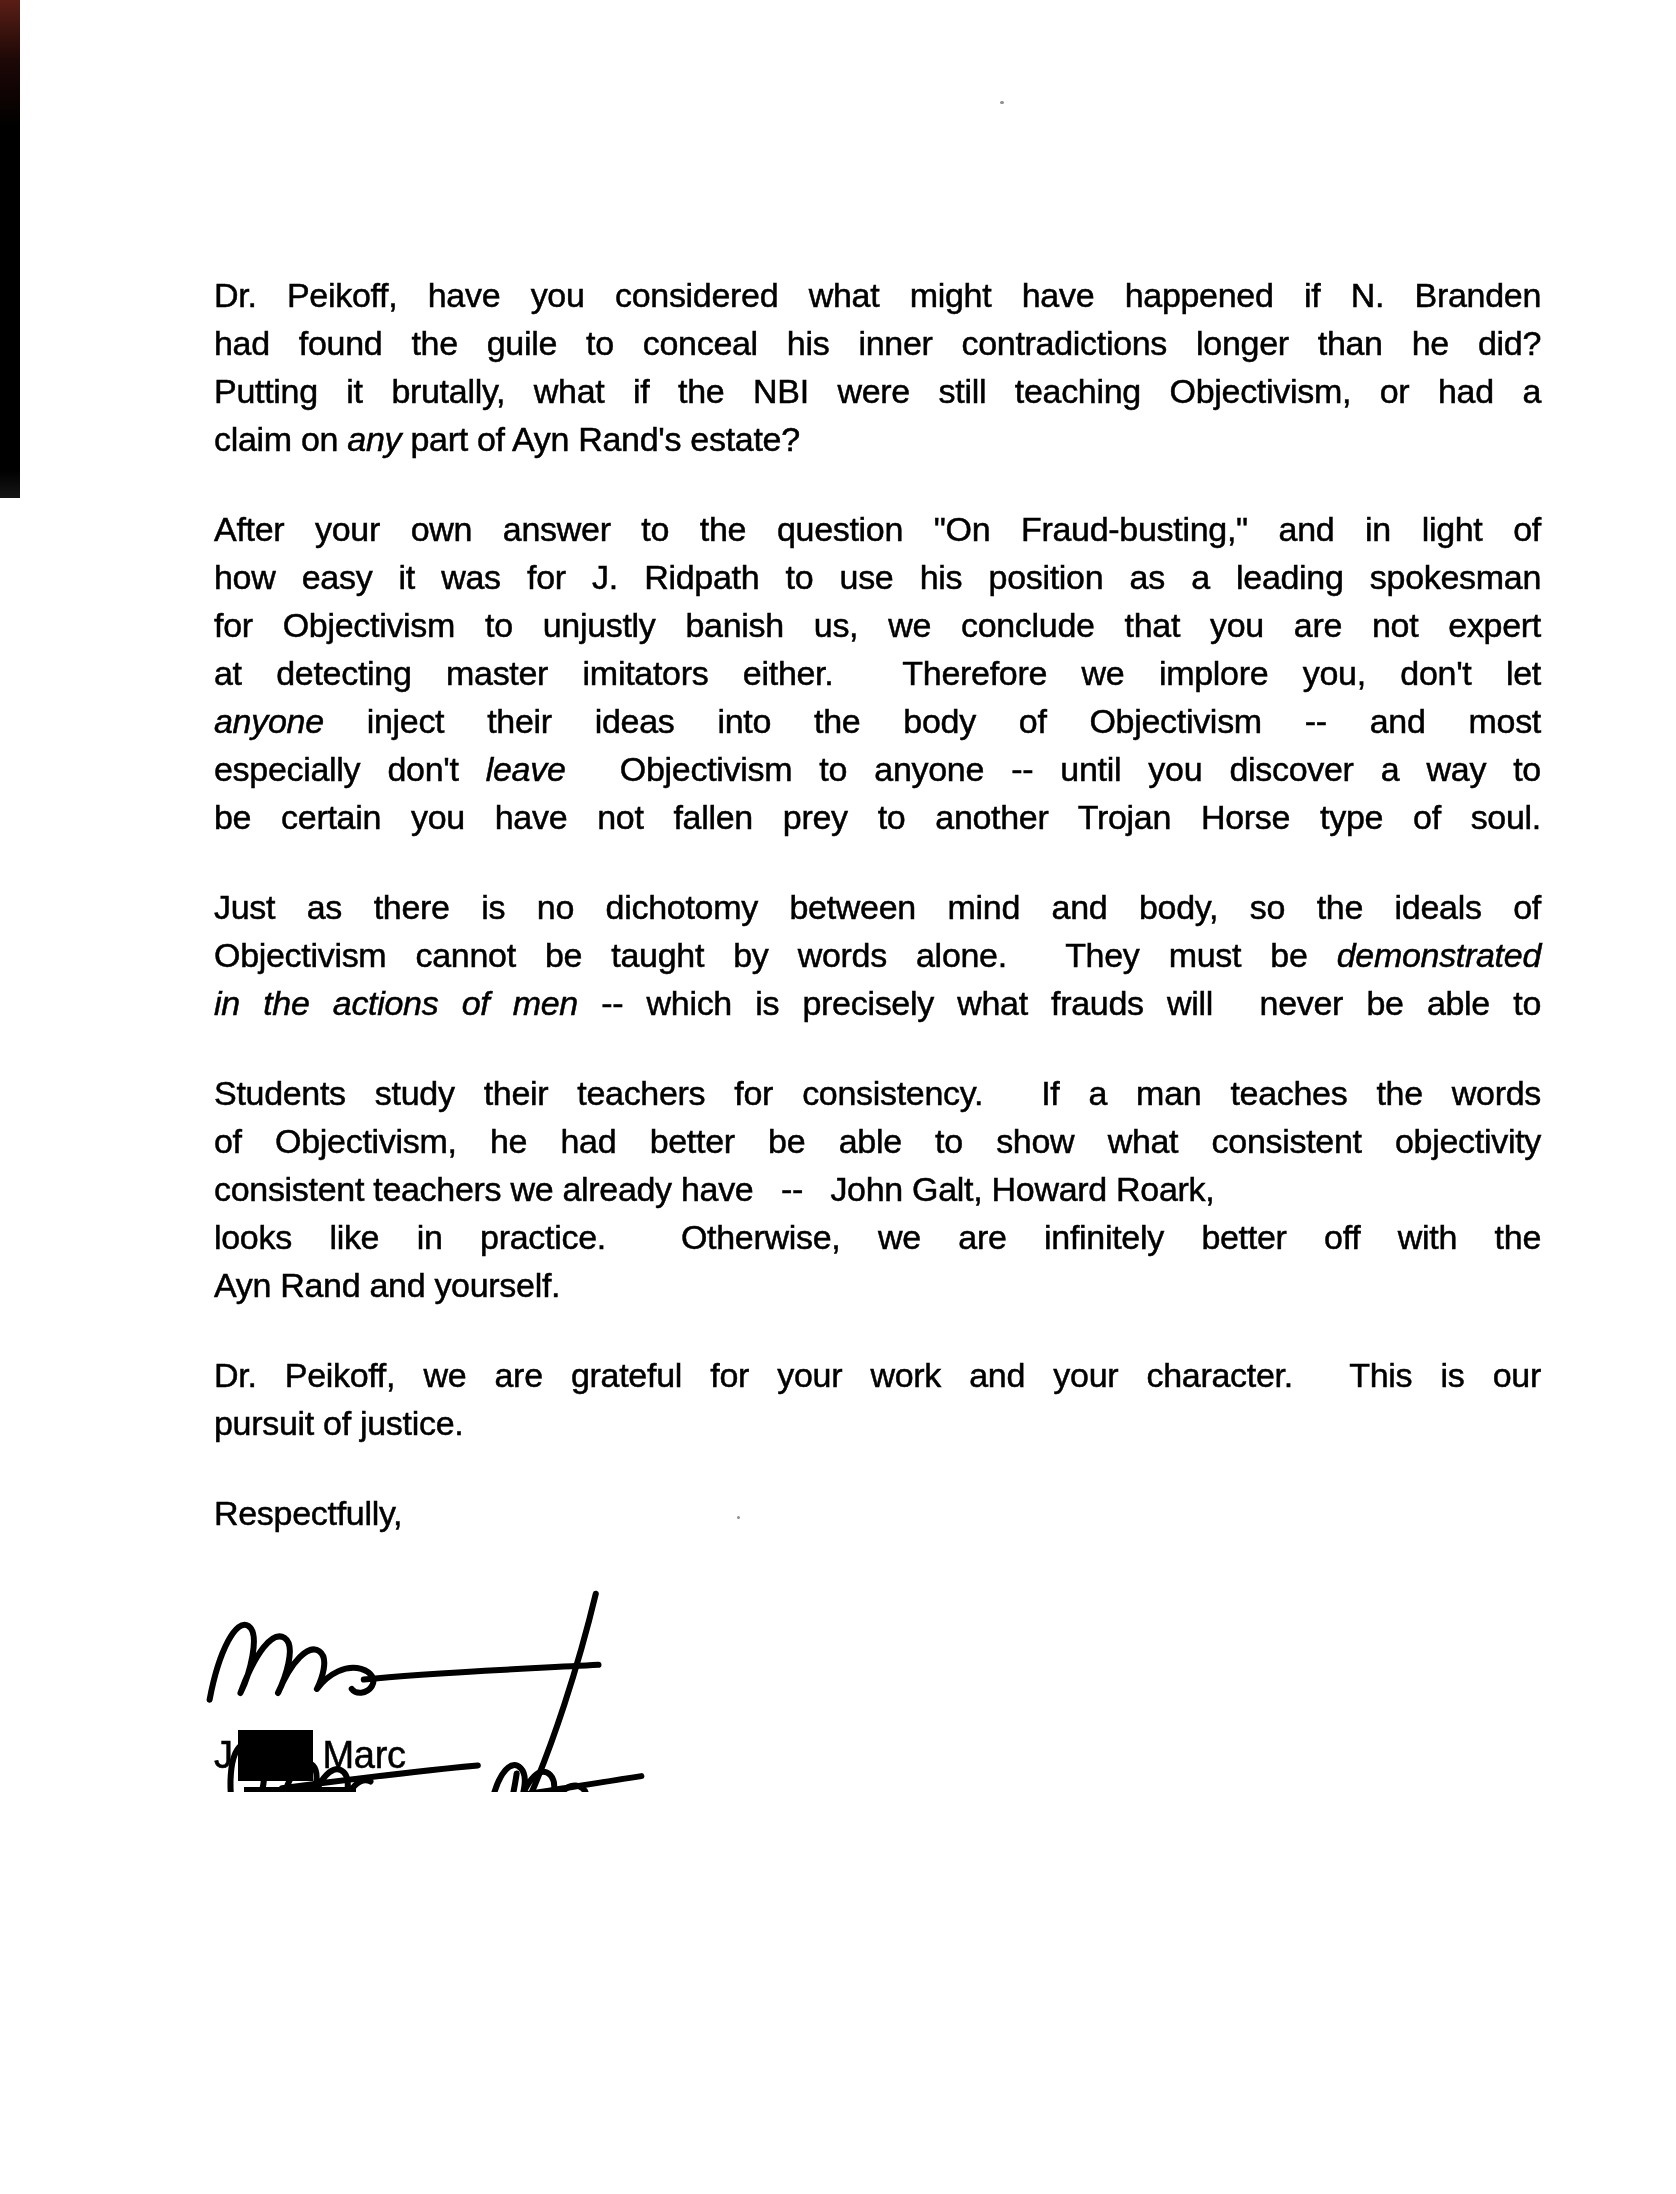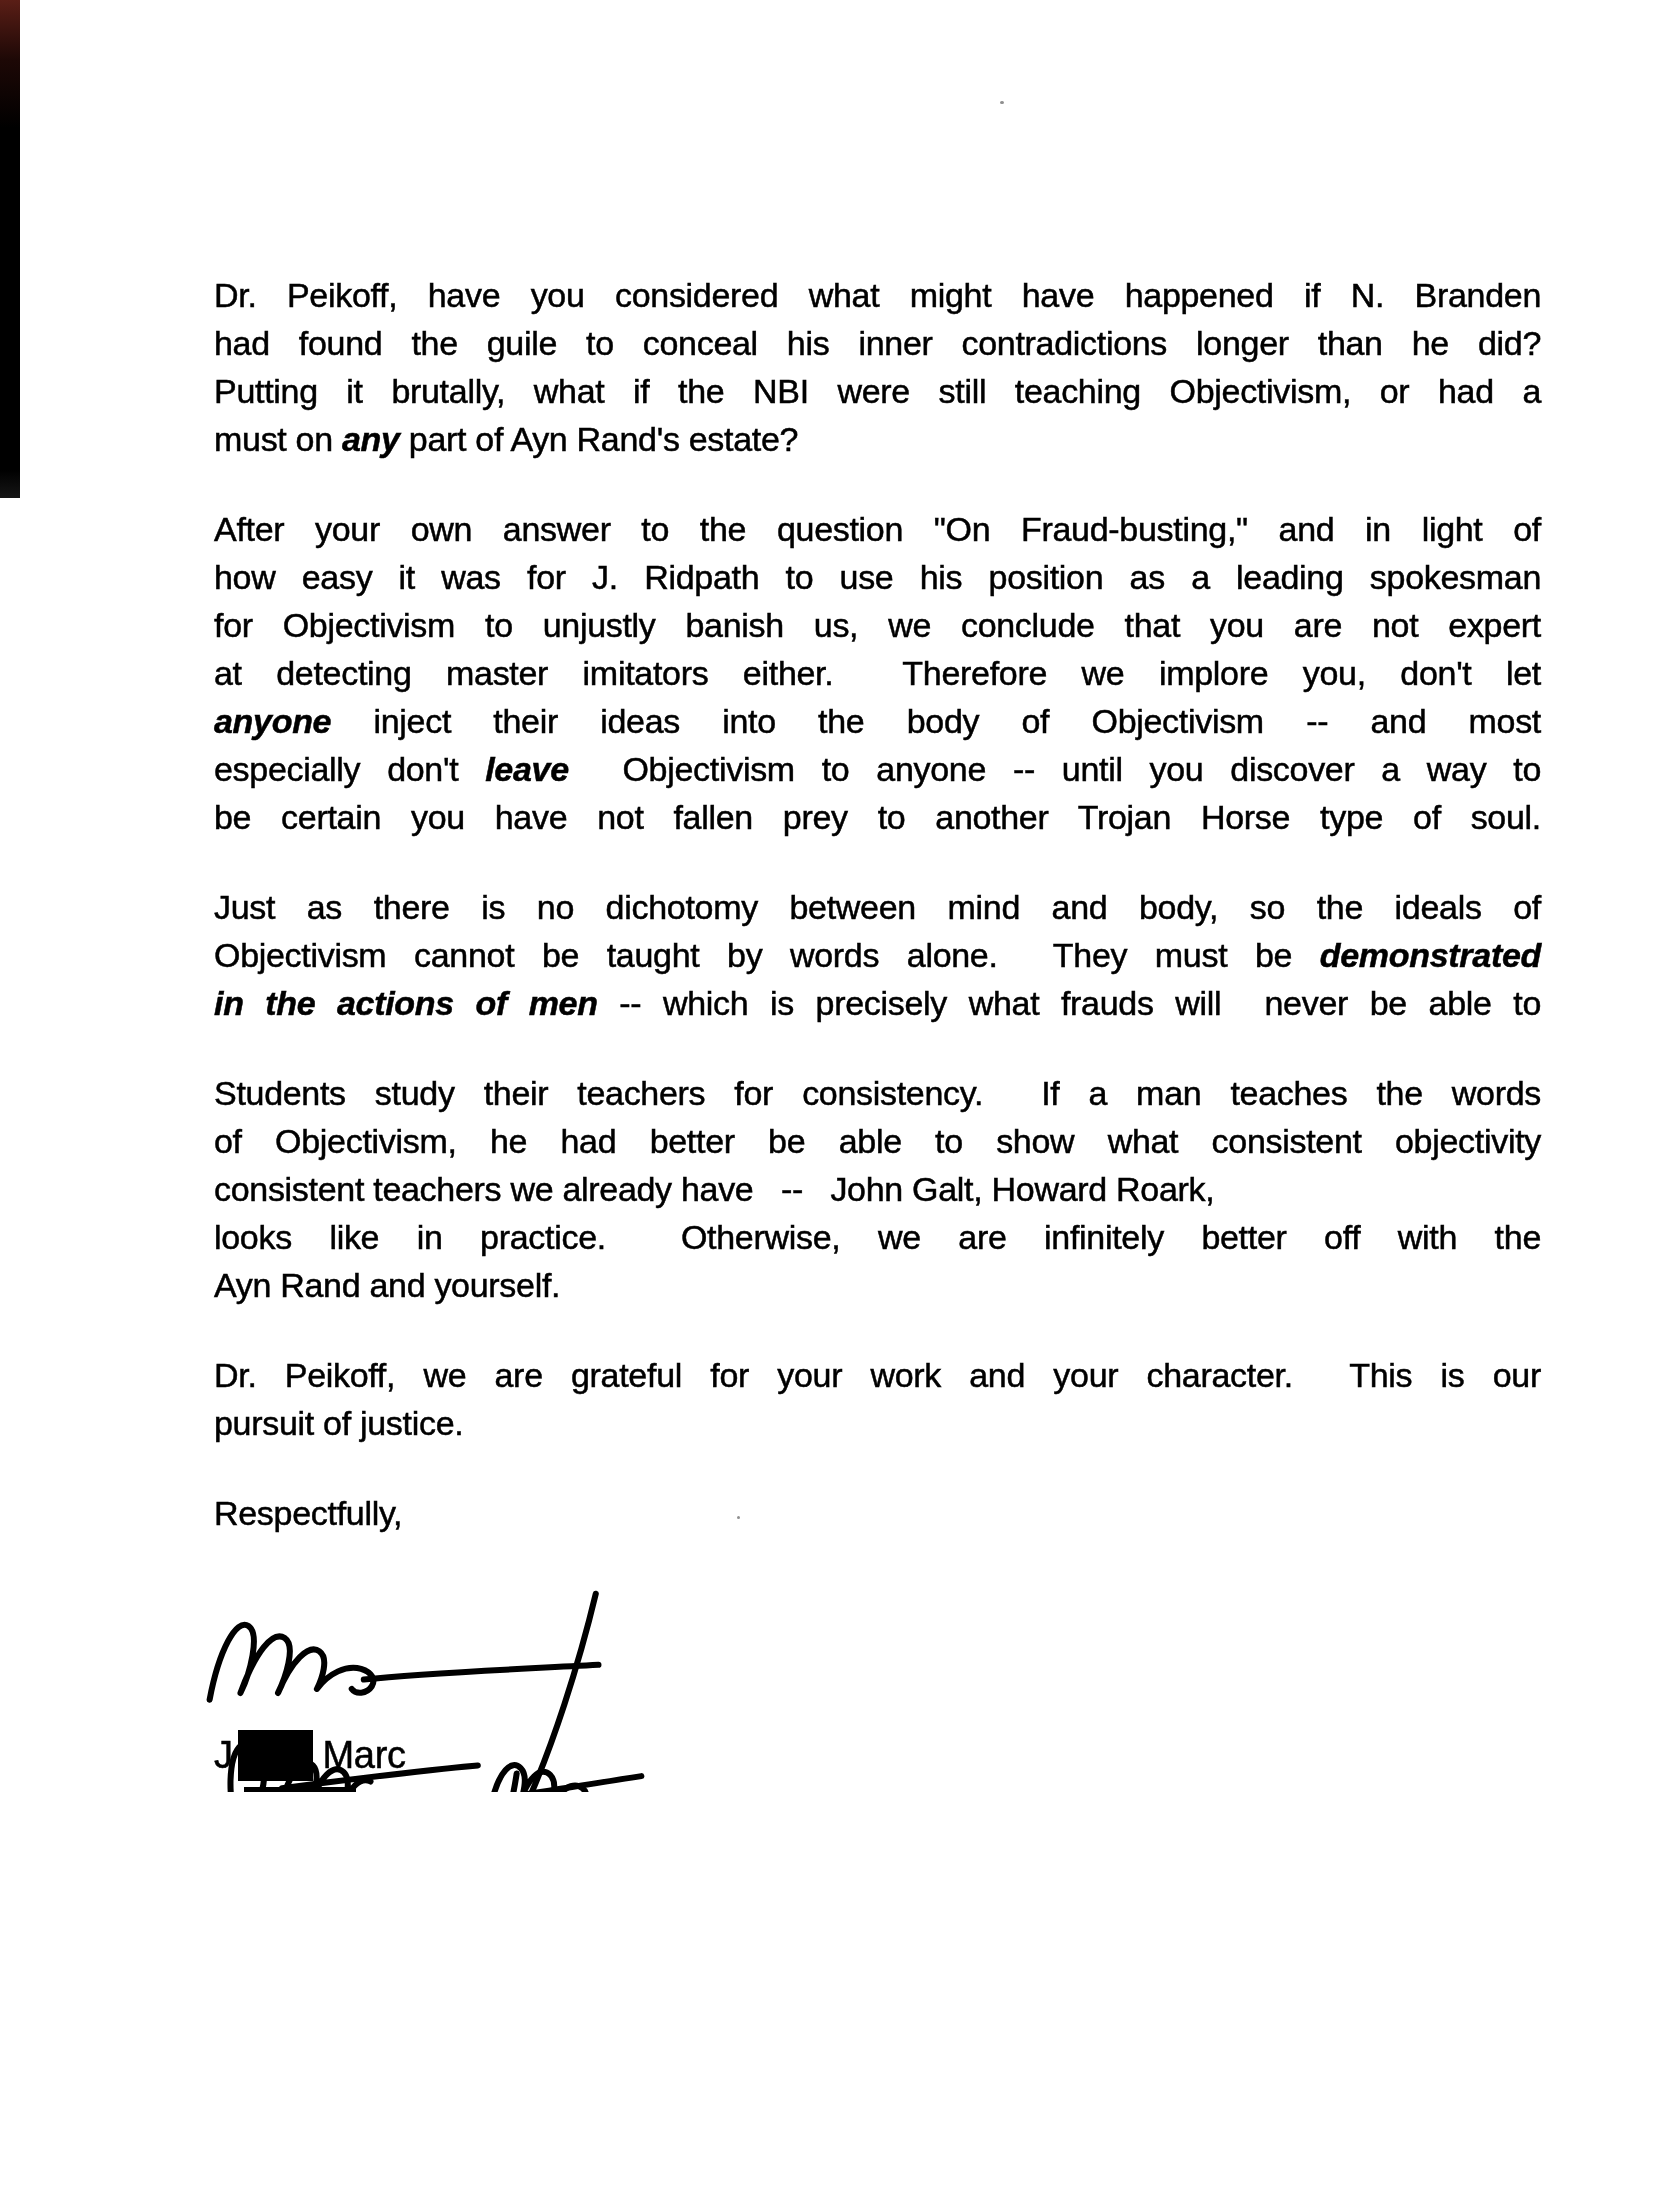--- a/index.html
+++ b/index.html
@@ -28,21 +28,21 @@
     left: 214px; top: 271px;
     width: 1327px;
     font-size: 34px;
     line-height: 48px;
     letter-spacing: -0.3px;
     -webkit-text-stroke: 0.5px currentColor;
   }
   .para { margin: 0 0 42px 0; }
   .line { text-align: justify; text-align-last: left; }
   .line.j { text-align-last: justify; }
-  .line em { font-style: italic; font-weight: bold; }
+  .line em { font-style: italic; }
   .closing { margin-top: 8px; }
 
   .sig-wrap { position: absolute; left: 196px; top: 1575px; width: 463px; height: 295px; }
   .sig-wrap svg { display: block; }
 
   .names {
     position: absolute;
     left: 214px; top: 1727px;
     font-size: 38px;
     letter-spacing: -0.3px;
@@ -72,21 +72,21 @@
   <div class="scan-bar"></div>
   <div class="speck s1"></div>
   <div class="speck s2"></div>
 
   <div class="column">
     <div id="paras">
         <div class="para">
           <div class="line j"><span>Dr. Peikoff, have you considered what might have happened if N. Branden</span></div>
           <div class="line j"><span>had found the guile to conceal his inner contradictions longer than he did?</span></div>
           <div class="line j"><span>Putting it brutally, what if the NBI were still teaching Objectivism, or had a</span></div>
-          <div class="line"><span>must on </span><em>any</em><span> part of Ayn Rand's estate?</span></div>
+          <div class="line"><span>claim on </span><em>any</em><span> part of Ayn Rand's estate?</span></div>
         </div>
         <div class="para">
           <div class="line j"><span>After your own answer to the question "On Fraud-busting," and in light of</span></div>
           <div class="line j"><span>how easy it was for J. Ridpath to use his position as a leading spokesman</span></div>
           <div class="line j"><span>for Objectivism to unjustly banish us, we conclude that you are not expert</span></div>
           <div class="line j"><span>at detecting master imitators either. &nbsp;Therefore we implore you, don't let</span></div>
           <div class="line j"><em>anyone</em><span> inject their ideas into the body of Objectivism -- and most</span></div>
           <div class="line j"><span>especially don't </span><em>leave</em><span> &nbsp;Objectivism to anyone -- until you discover a way to</span></div>
           <div class="line j"><span>be certain you have not fallen prey to another Trojan Horse type of soul.</span></div>
         </div>

